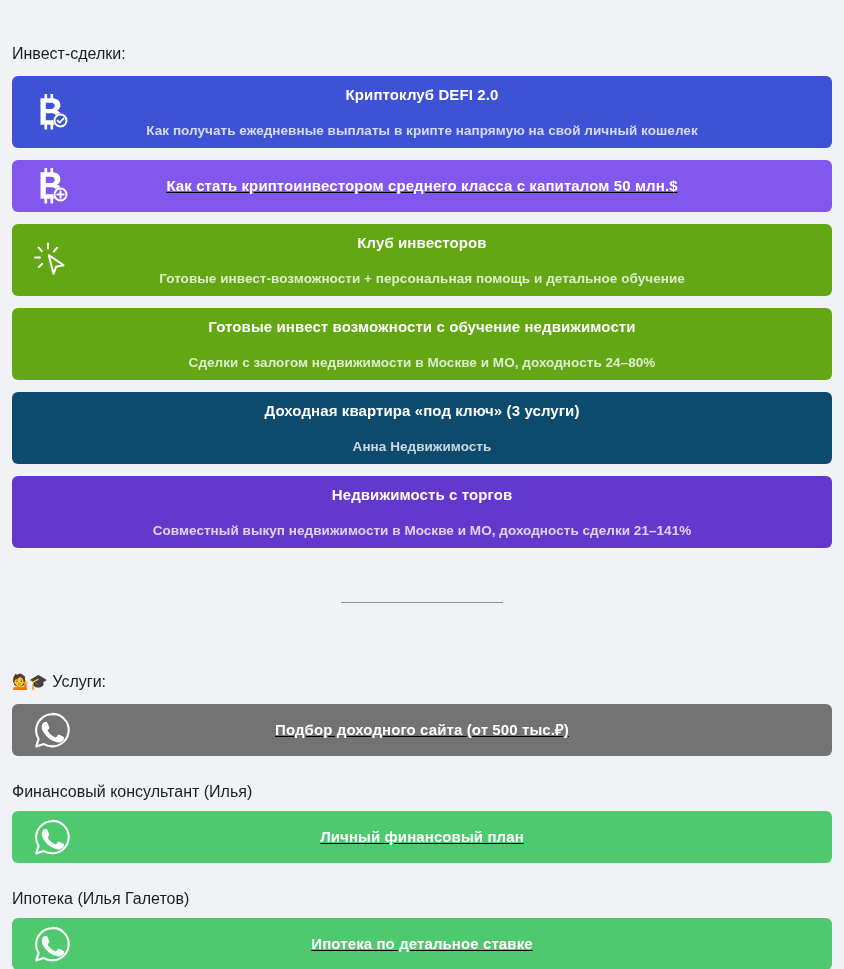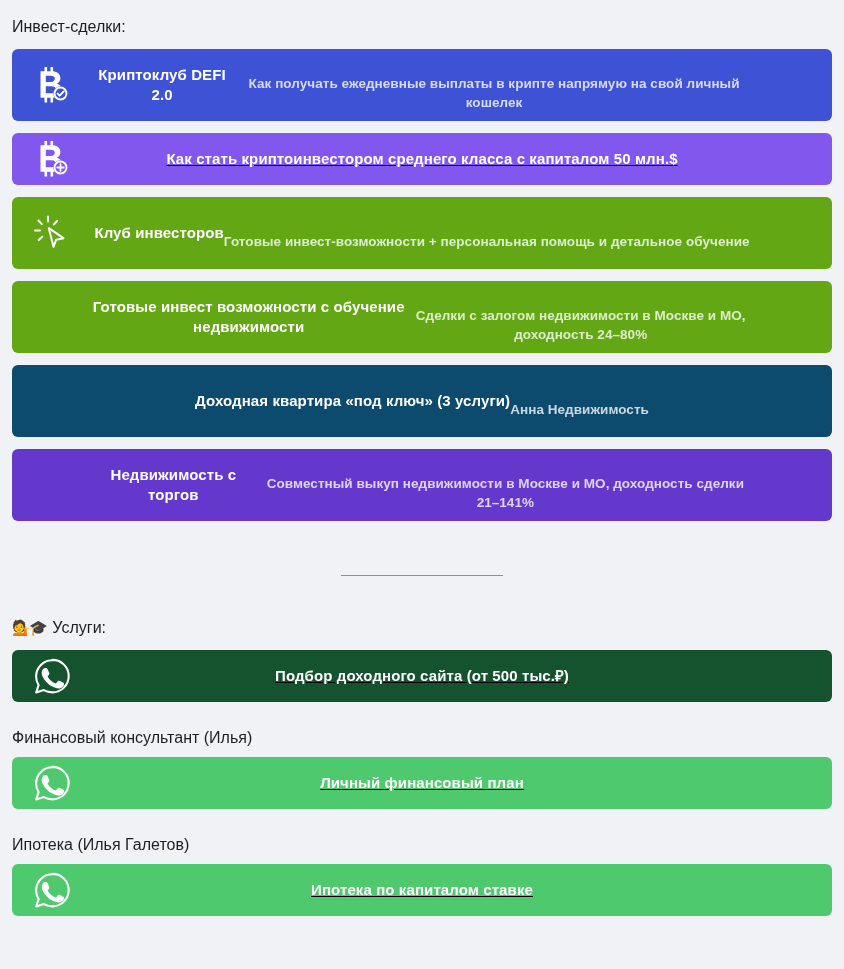--- a/index.html
+++ b/index.html
@@ -23,20 +23,21 @@
     background: #f0f2f5;
   }
 
   
   .section-heading {
     font-size: 16px;
     line-height: 20px;
     color: #1c1e21;
     padding: 17px 0 12px 0;
     font-family: "Liberation Sans", sans-serif;
+    margin-top: 27px;
   }
   .section-heading .emoji {
     font-family: "DejaVu Sans", sans-serif;
     font-size: 15px;
     letter-spacing: -1px;
     margin-right: 5px;
     color: #1c1e21;
   }
 
   .sub-heading {
@@ -69,21 +70,21 @@
     height: 40px;
     display: flex;
     align-items: center;
     justify-content: center;
     pointer-events: none;
   }
   .card-icon svg { display: block; }
 
   .card-text {
     display: flex;
-    flex-direction: row;
+    flex-direction: column;
     align-items: center;
     justify-content: center;
     padding: 0 78px;
     width: 100%;
     box-sizing: border-box;
   }
   .card-title {
     font-size: 15px;
     font-weight: bold;
     color: #ffffff;
@@ -209,21 +210,21 @@
   <div class="spacer-after-cards"></div>
 
   <div class="divider-wrap">
     <div class="divider-line"></div>
   </div>
 
   <div class="section-heading">
     <span class="emoji">💁🎓</span><span>Услуги:</span>
   </div>
 
-  <div class="card one-line" style="background:#14532d">
+  <div class="card one-line" style="background:#737373">
     <span class="card-icon">
       <svg width="40" height="40" viewBox="0 0 40 40" fill="none">
         <path d="M20.4 4.2 c-9 0 -16.3 7.3 -16.3 16.3 c0 3.1 0.9 6.1 2.5 8.6 L4.2 36.4 l7.6 -2.3 c2.5 1.5 5.4 2.3 8.6 2.3 c9 0 16.3 -7.3 16.3 -16.3 c0 -9 -7.3 -16.2 -16.3 -16.2 z" stroke="#ffffff" stroke-width="2.1" fill="none" stroke-linejoin="round"></path>
         <path d="M15.3 12.8 c-0.4 -0.9 -0.8 -0.9 -1.2 -0.9 h-1 c-0.4 0 -1 0.1 -1.5 0.7 c-0.5 0.6 -1.9 1.9 -1.9 4.5 c0 2.7 2 5.3 2.2 5.6 c0.3 0.4 3.8 6.1 9.4 8.3 c4.7 1.8 5.6 1.5 6.6 1.4 c1 -0.1 3.2 -1.3 3.7 -2.6 c0.4 -1.3 0.4 -2.4 0.3 -2.6 c-0.1 -0.2 -0.5 -0.4 -1 -0.6 c-0.5 -0.3 -3.2 -1.6 -3.7 -1.8 c-0.5 -0.2 -0.9 -0.3 -1.2 0.2 c-0.4 0.6 -1.4 1.8 -1.7 2.1 c-0.3 0.4 -0.6 0.4 -1.1 0.2 c-0.5 -0.3 -2.3 -0.9 -4.4 -2.7 c-1.6 -1.4 -2.7 -3.2 -3 -3.8 c-0.3 -0.5 0 -0.8 0.2 -1 c0.2 -0.2 0.5 -0.6 0.8 -0.9 c0.2 -0.3 0.3 -0.5 0.5 -0.8 c0.2 -0.4 0.1 -0.7 0 -0.9 c-0.1 -0.3 -1.2 -2.9 -1.6 -3.9 z" fill="#ffffff"></path>
       </svg>
     </span>
     <span class="card-text">
       <span class="card-title">Подбор доходного сайта (от 500 тыс.₽)</span>
     </span>
   </div>
@@ -243,17 +244,17 @@
 
   <div class="sub-heading">Ипотека (Илья Галетов)</div>
   <div class="card one-line" style="background:#4fc96e">
     <span class="card-icon">
       <svg width="40" height="40" viewBox="0 0 40 40" fill="none">
         <path d="M20.4 4.2 c-9 0 -16.3 7.3 -16.3 16.3 c0 3.1 0.9 6.1 2.5 8.6 L4.2 36.4 l7.6 -2.3 c2.5 1.5 5.4 2.3 8.6 2.3 c9 0 16.3 -7.3 16.3 -16.3 c0 -9 -7.3 -16.2 -16.3 -16.2 z" stroke="#ffffff" stroke-width="2.1" fill="none" stroke-linejoin="round"></path>
         <path d="M15.3 12.8 c-0.4 -0.9 -0.8 -0.9 -1.2 -0.9 h-1 c-0.4 0 -1 0.1 -1.5 0.7 c-0.5 0.6 -1.9 1.9 -1.9 4.5 c0 2.7 2 5.3 2.2 5.6 c0.3 0.4 3.8 6.1 9.4 8.3 c4.7 1.8 5.6 1.5 6.6 1.4 c1 -0.1 3.2 -1.3 3.7 -2.6 c0.4 -1.3 0.4 -2.4 0.3 -2.6 c-0.1 -0.2 -0.5 -0.4 -1 -0.6 c-0.5 -0.3 -3.2 -1.6 -3.7 -1.8 c-0.5 -0.2 -0.9 -0.3 -1.2 0.2 c-0.4 0.6 -1.4 1.8 -1.7 2.1 c-0.3 0.4 -0.6 0.4 -1.1 0.2 c-0.5 -0.3 -2.3 -0.9 -4.4 -2.7 c-1.6 -1.4 -2.7 -3.2 -3 -3.8 c-0.3 -0.5 0 -0.8 0.2 -1 c0.2 -0.2 0.5 -0.6 0.8 -0.9 c0.2 -0.3 0.3 -0.5 0.5 -0.8 c0.2 -0.4 0.1 -0.7 0 -0.9 c-0.1 -0.3 -1.2 -2.9 -1.6 -3.9 z" fill="#ffffff"></path>
       </svg>
     </span>
     <span class="card-text">
-      <span class="card-title">Ипотека по капиталом ставке</span>
+      <span class="card-title">Ипотека по детальное ставке</span>
     </span>
   </div>
 
 </div>
 
 </body></html>

